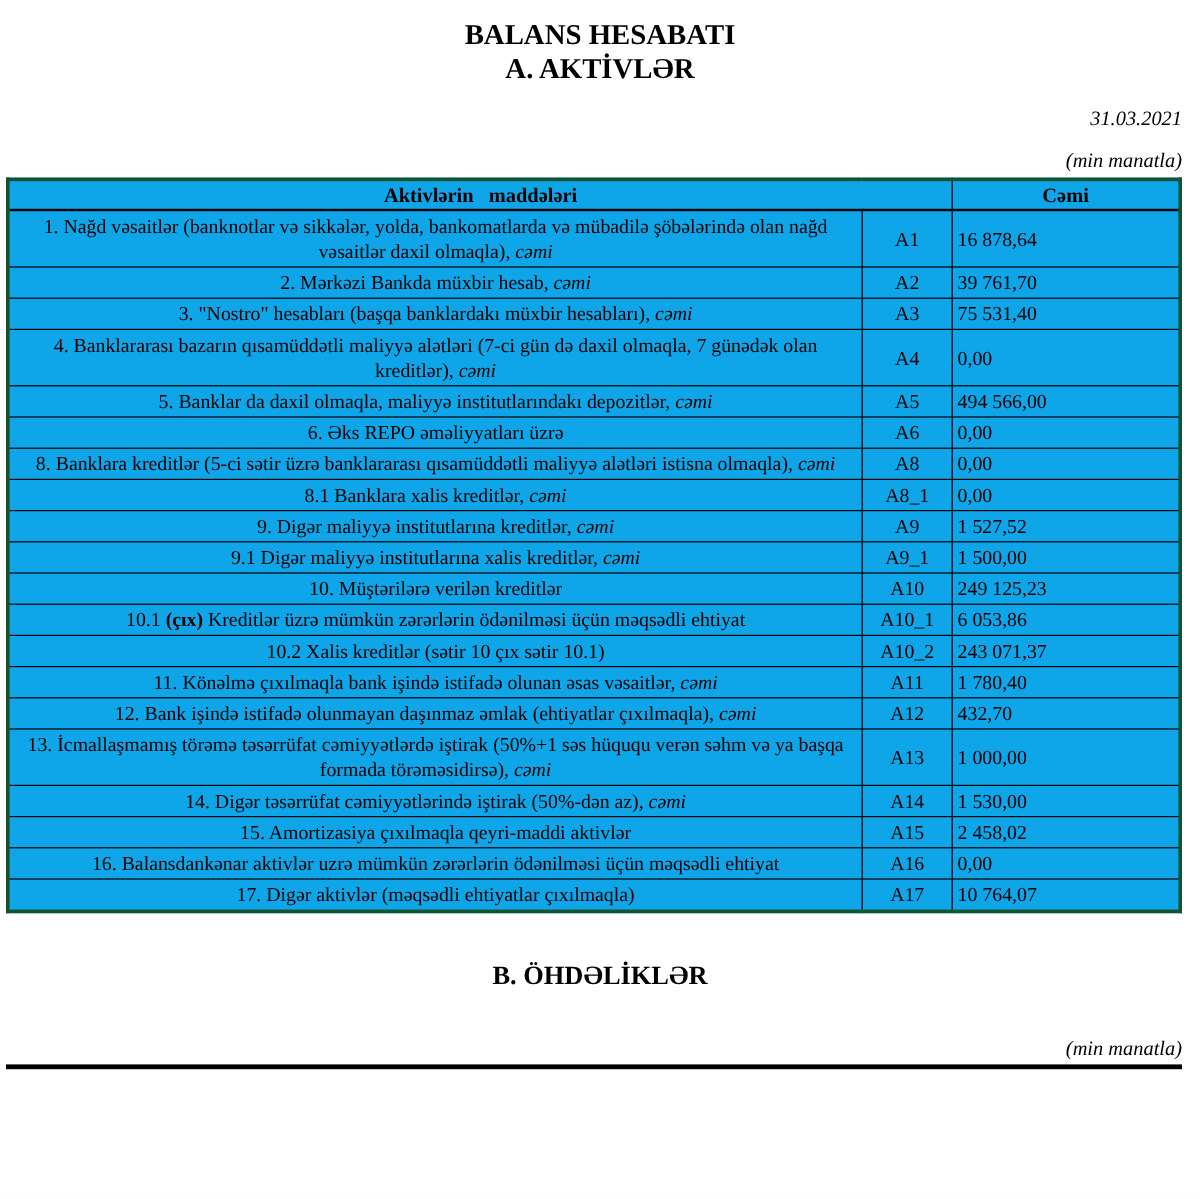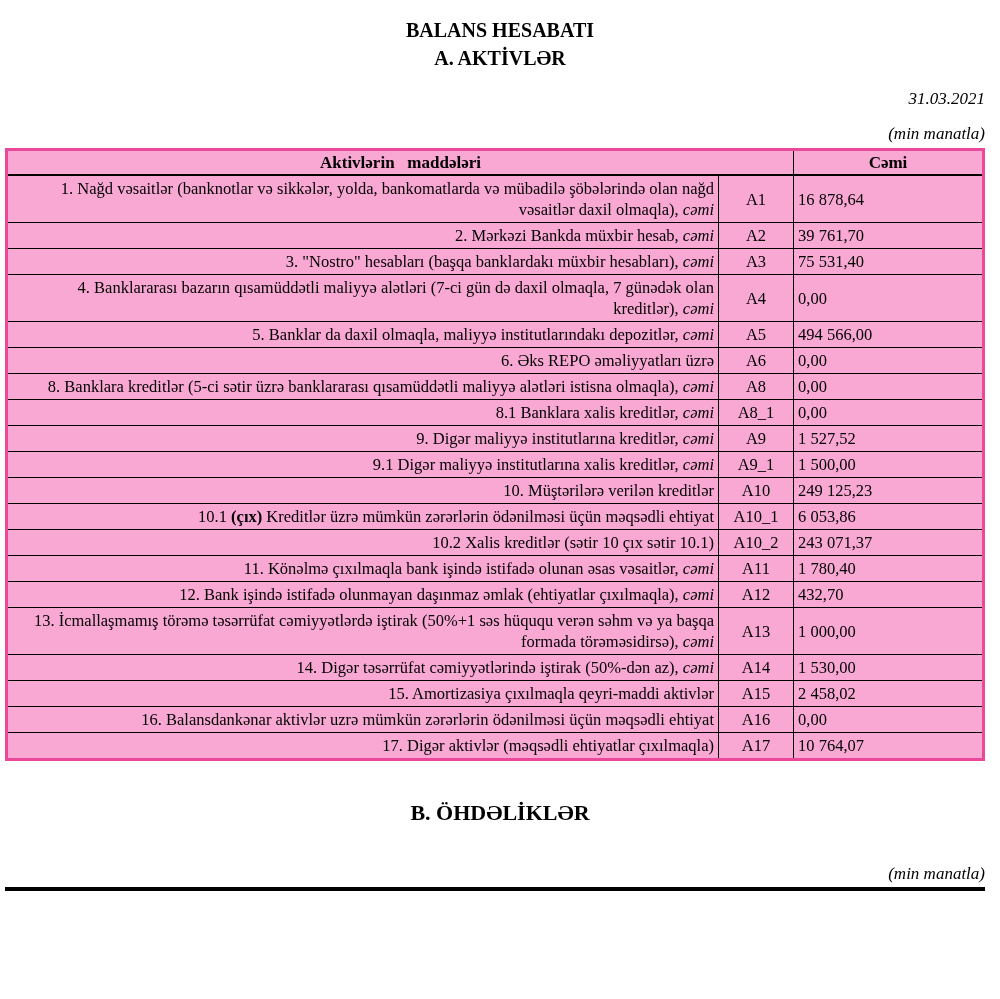--- a/index.html
+++ b/index.html
@@ -12,21 +12,21 @@
     width: 1000px;
     height: 999px;
     overflow: hidden;
     background: #ffffff;
     color: #000000;
     font-family: "Liberation Serif", "DejaVu Serif", serif;
   }
   .doc-title {
     text-align: center;
     font-weight: bold;
-    font-size: 20px;
+    font-size: 24px;
     line-height: 28px;
     margin-top: 16px;
   }
   .date-line {
     text-align: right;
     font-style: italic;
     font-size: 17px;
     line-height: 20px;
     margin: 17px 15px 0 0;
   }
@@ -34,39 +34,39 @@
     text-align: right;
     font-style: italic;
     font-size: 17px;
     line-height: 20px;
     margin: 15px 15px 4px 0;
   }
   table.balance {
     width: 980px;
     margin-left: 5px;
     border-collapse: collapse;
-    background: #f9a8d4;
-    border: 3px solid #ec4899;
+    background: #0ea5e9;
+    border: 3px solid #14532d;
     font-size: 16.5px;
     table-layout: fixed;
   }
   table.balance th, table.balance td {
     border: 1.5px solid #000;
     padding: 2px 4px;
     line-height: 21px;
   }
   table.balance thead th {
     border-bottom: 2.5px solid #000;
     font-size: 17px;
     font-weight: bold;
     text-align: center;
     white-space: pre;
     padding: 1px 4px;
   }
-  td.c-label { text-align: right; }
+  td.c-label { text-align: center; }
   td.c-code  { text-align: center; vertical-align: middle; }
   td.c-amount{ text-align: left;  vertical-align: middle; white-space: pre; }
   col.col-code  { width: 75px; }
   col.col-amount{ width: 190px; }
   .it { font-style: italic; }
   .bd { font-weight: bold; }
   tr.bold-row td.c-label, tr.bold-row td.c-code { font-weight: bold; }
   .section-b-title {
     text-align: center;
     font-weight: bold;

